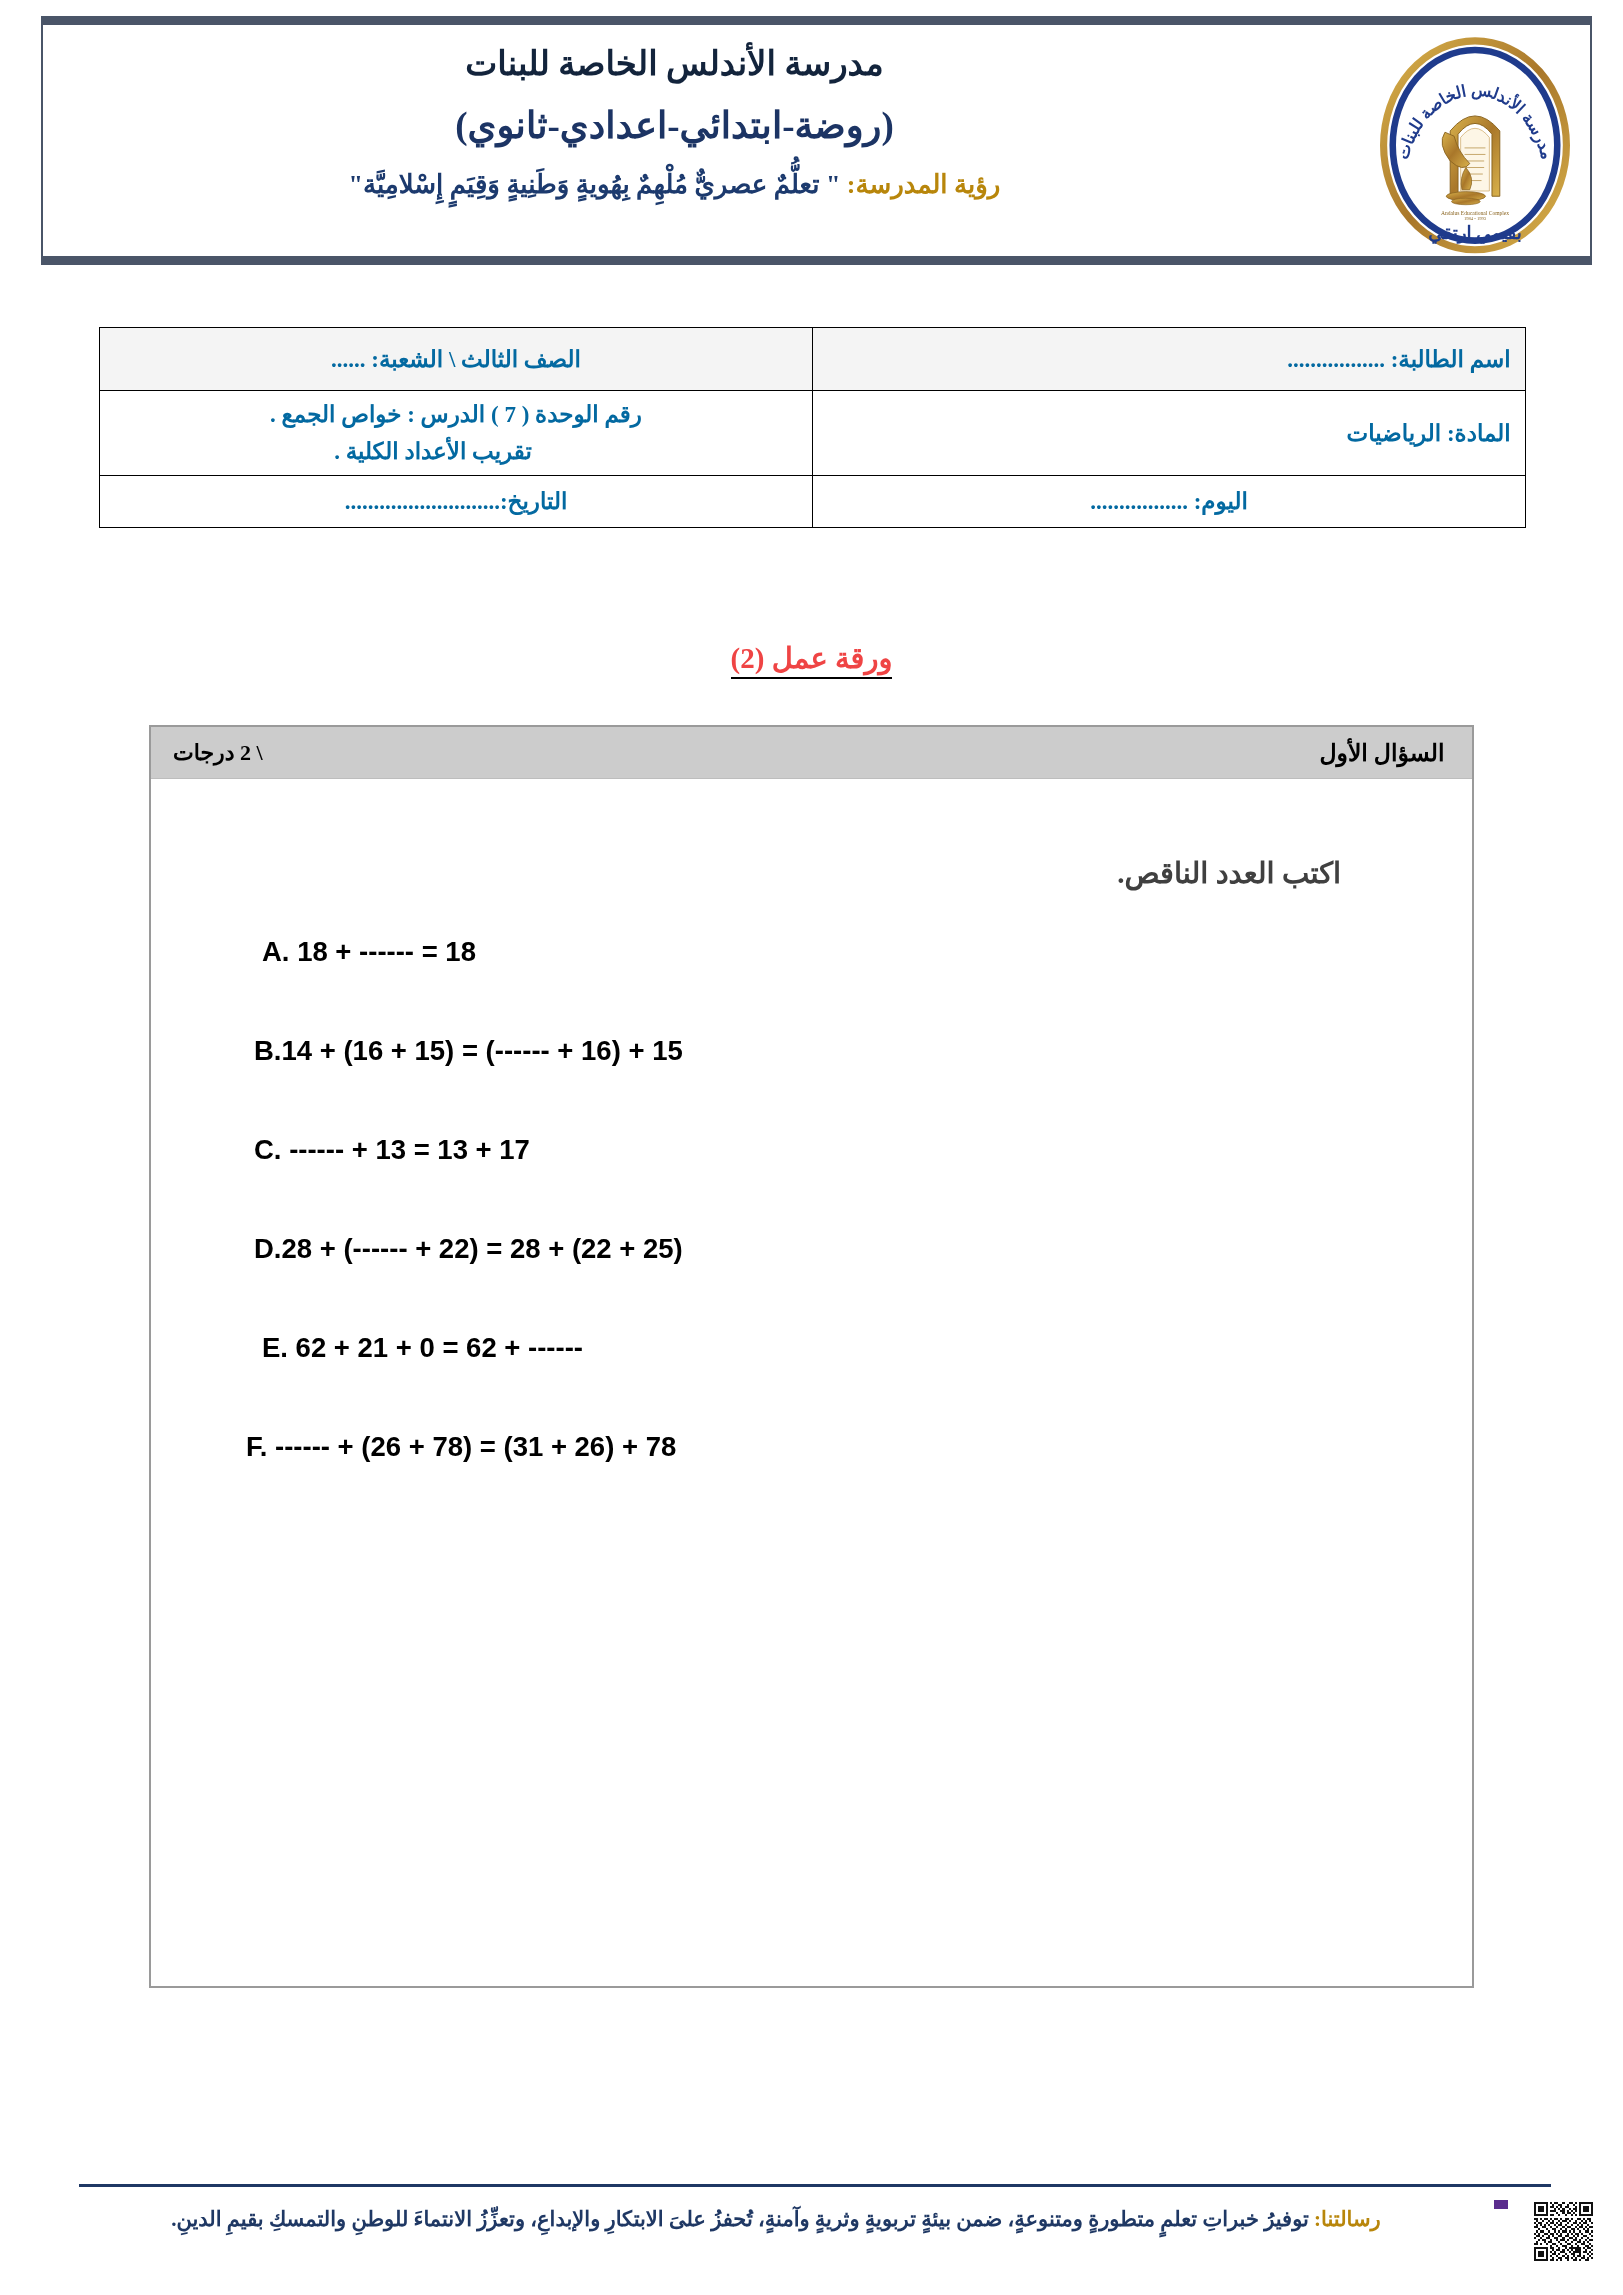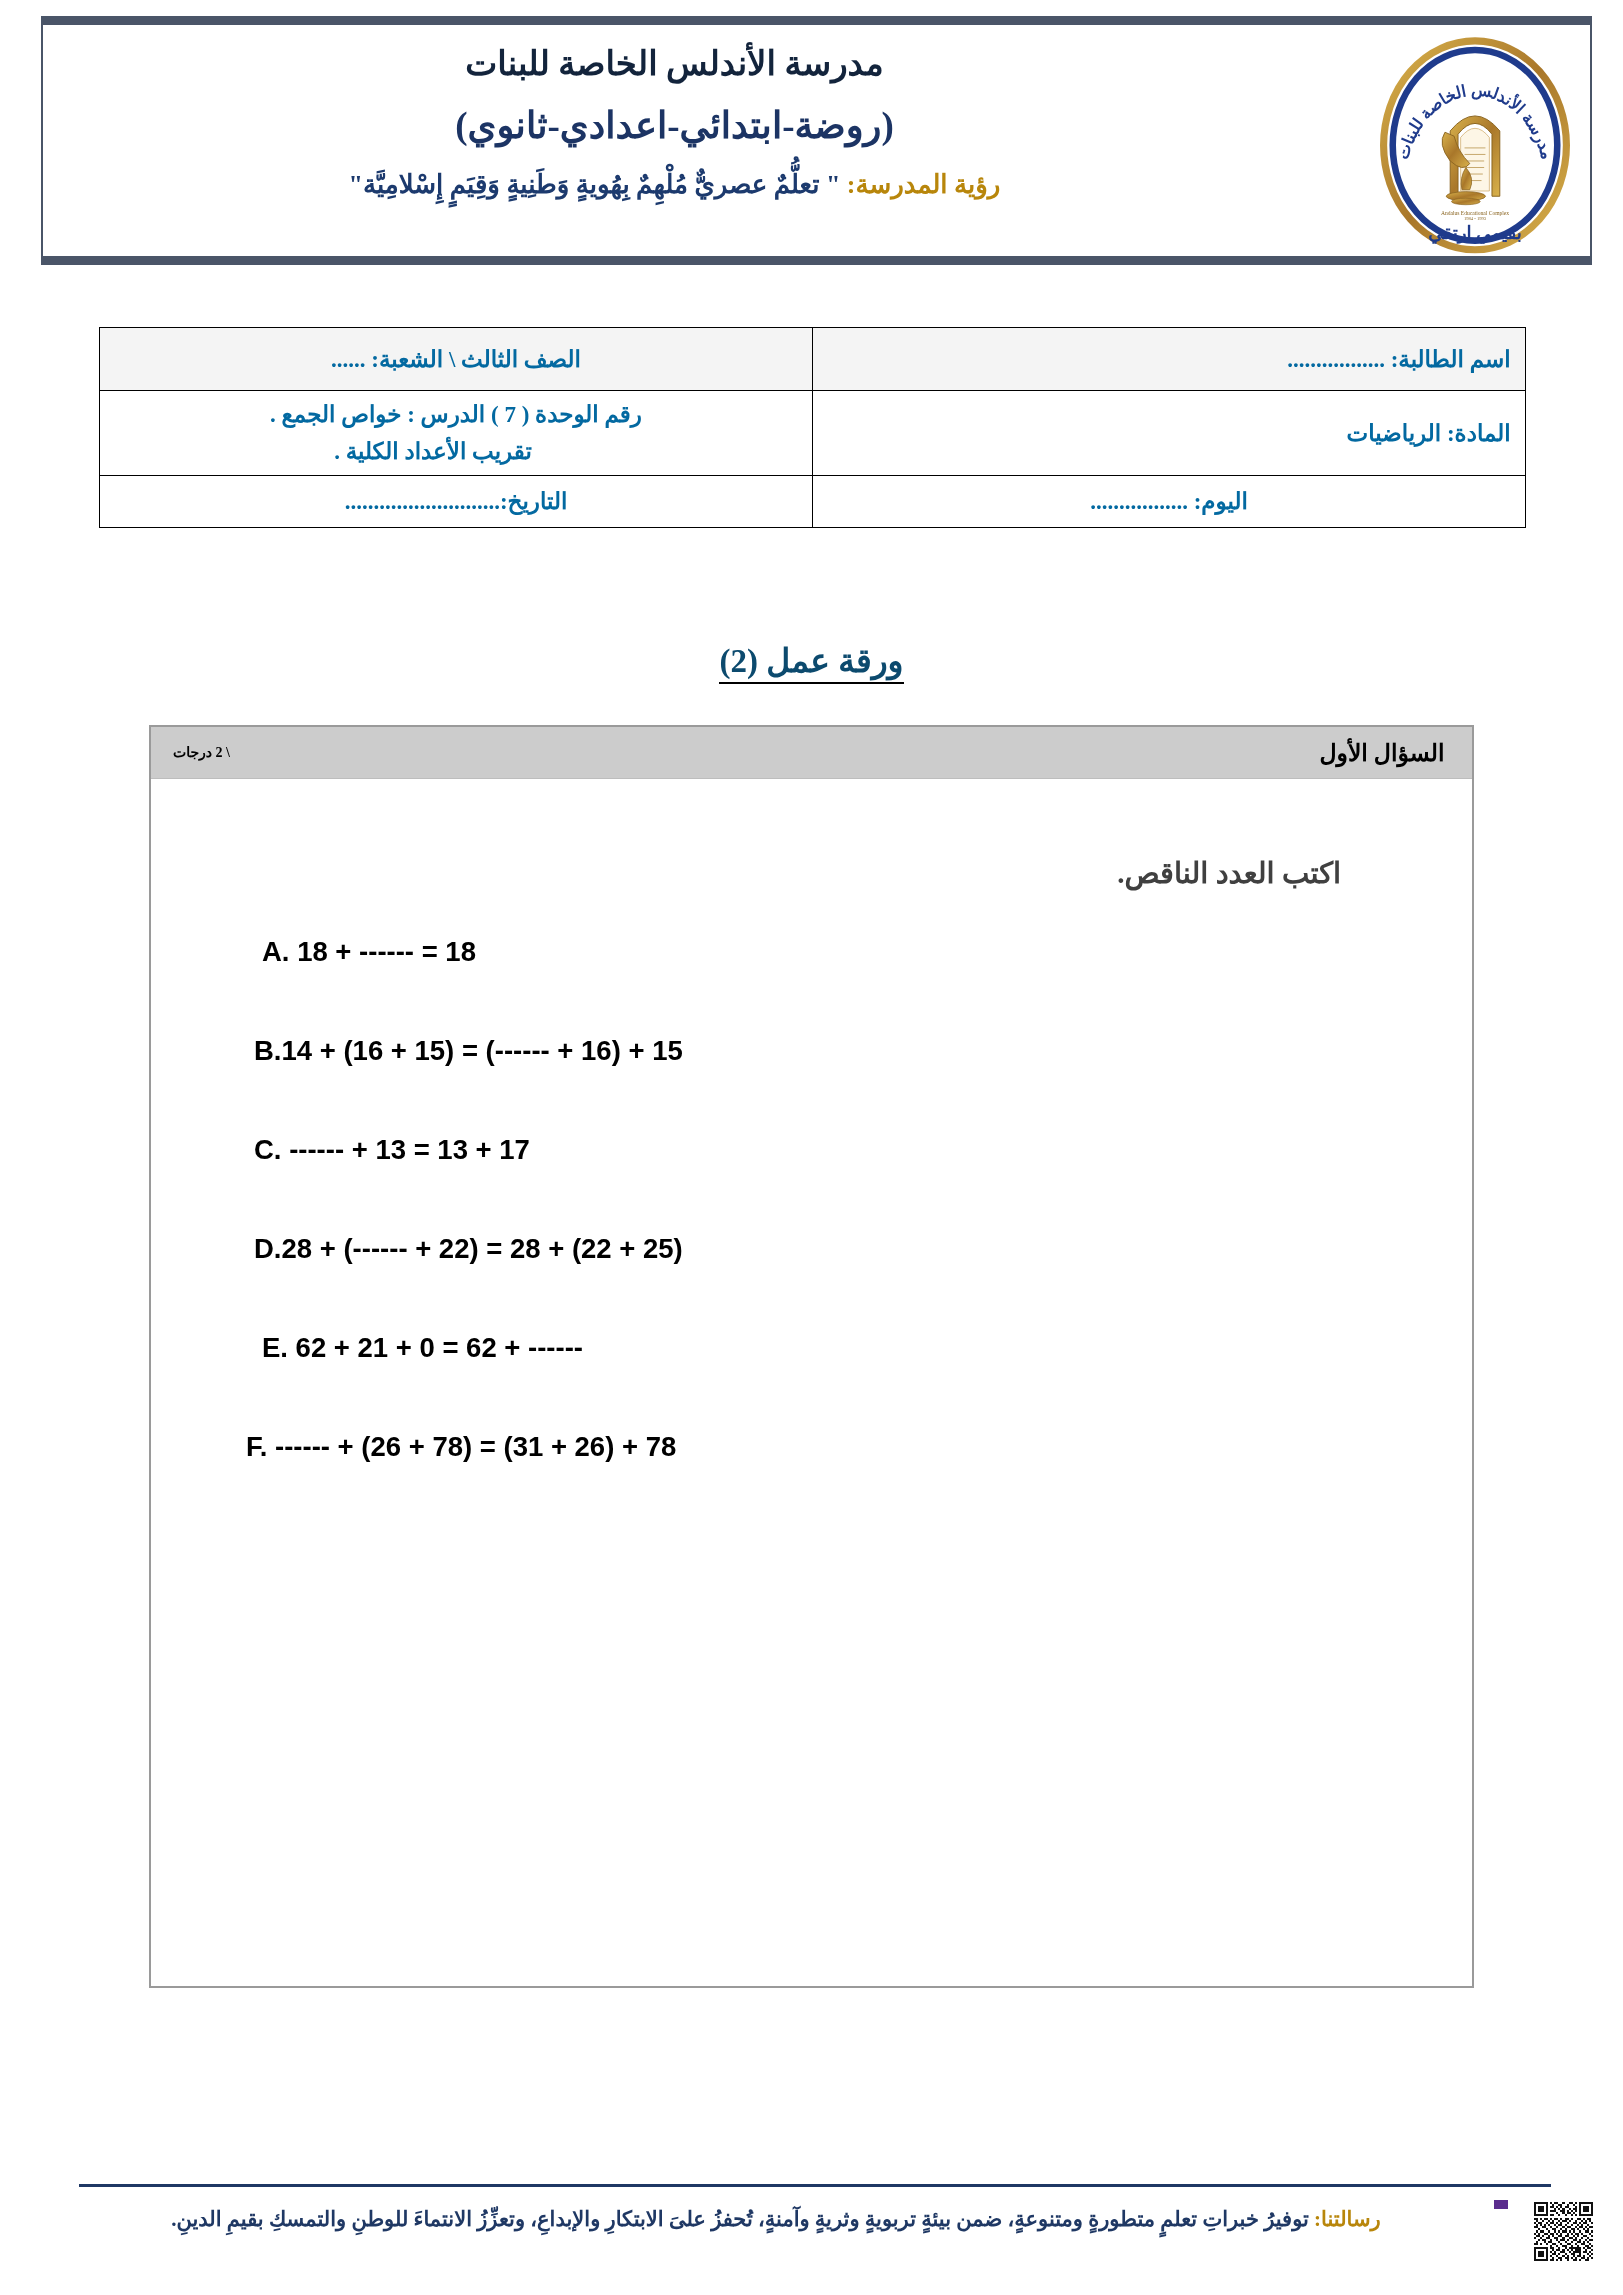--- a/index.html
+++ b/index.html
@@ -115,22 +115,22 @@
   
   .ws-title {
     position: absolute;
     left: 0;
     top: 641px;
     width: 1623px;
     text-align: center;
     direction: rtl;
     font-family: "Liberation Serif", serif;
     font-weight: bold;
-    font-size: 33px;
-    color: #0c4a6e;
+    font-size: 29px;
+    color: #ef4444;
   }
   .ws-title span {
     border-bottom: 2px solid #000;
     padding-bottom: 2.6px;
   }
 
   
   .q-box {
     position: absolute;
     left: 149px;
@@ -147,21 +147,21 @@
     display: flex;
     align-items: center;
     justify-content: space-between;
     padding: 0 27.5px 0 22px;
     font-family: "Liberation Serif", serif;
     font-weight: bold;
     font-size: 23.6px;
     color: #000;
     border-bottom: 0.7px solid #bdbdbd;
   }
-  .q-marks { font-size: 14px; text-align: right; }
+  .q-marks { font-size: 22px; text-align: right; }
   .q-body {
     position: relative;
     height: calc(100% - 52px);
     direction: rtl;
   }
   .instruction {
     position: absolute;
     right: 131px;
     top: 77px;
     font-family: "Liberation Serif", serif;

